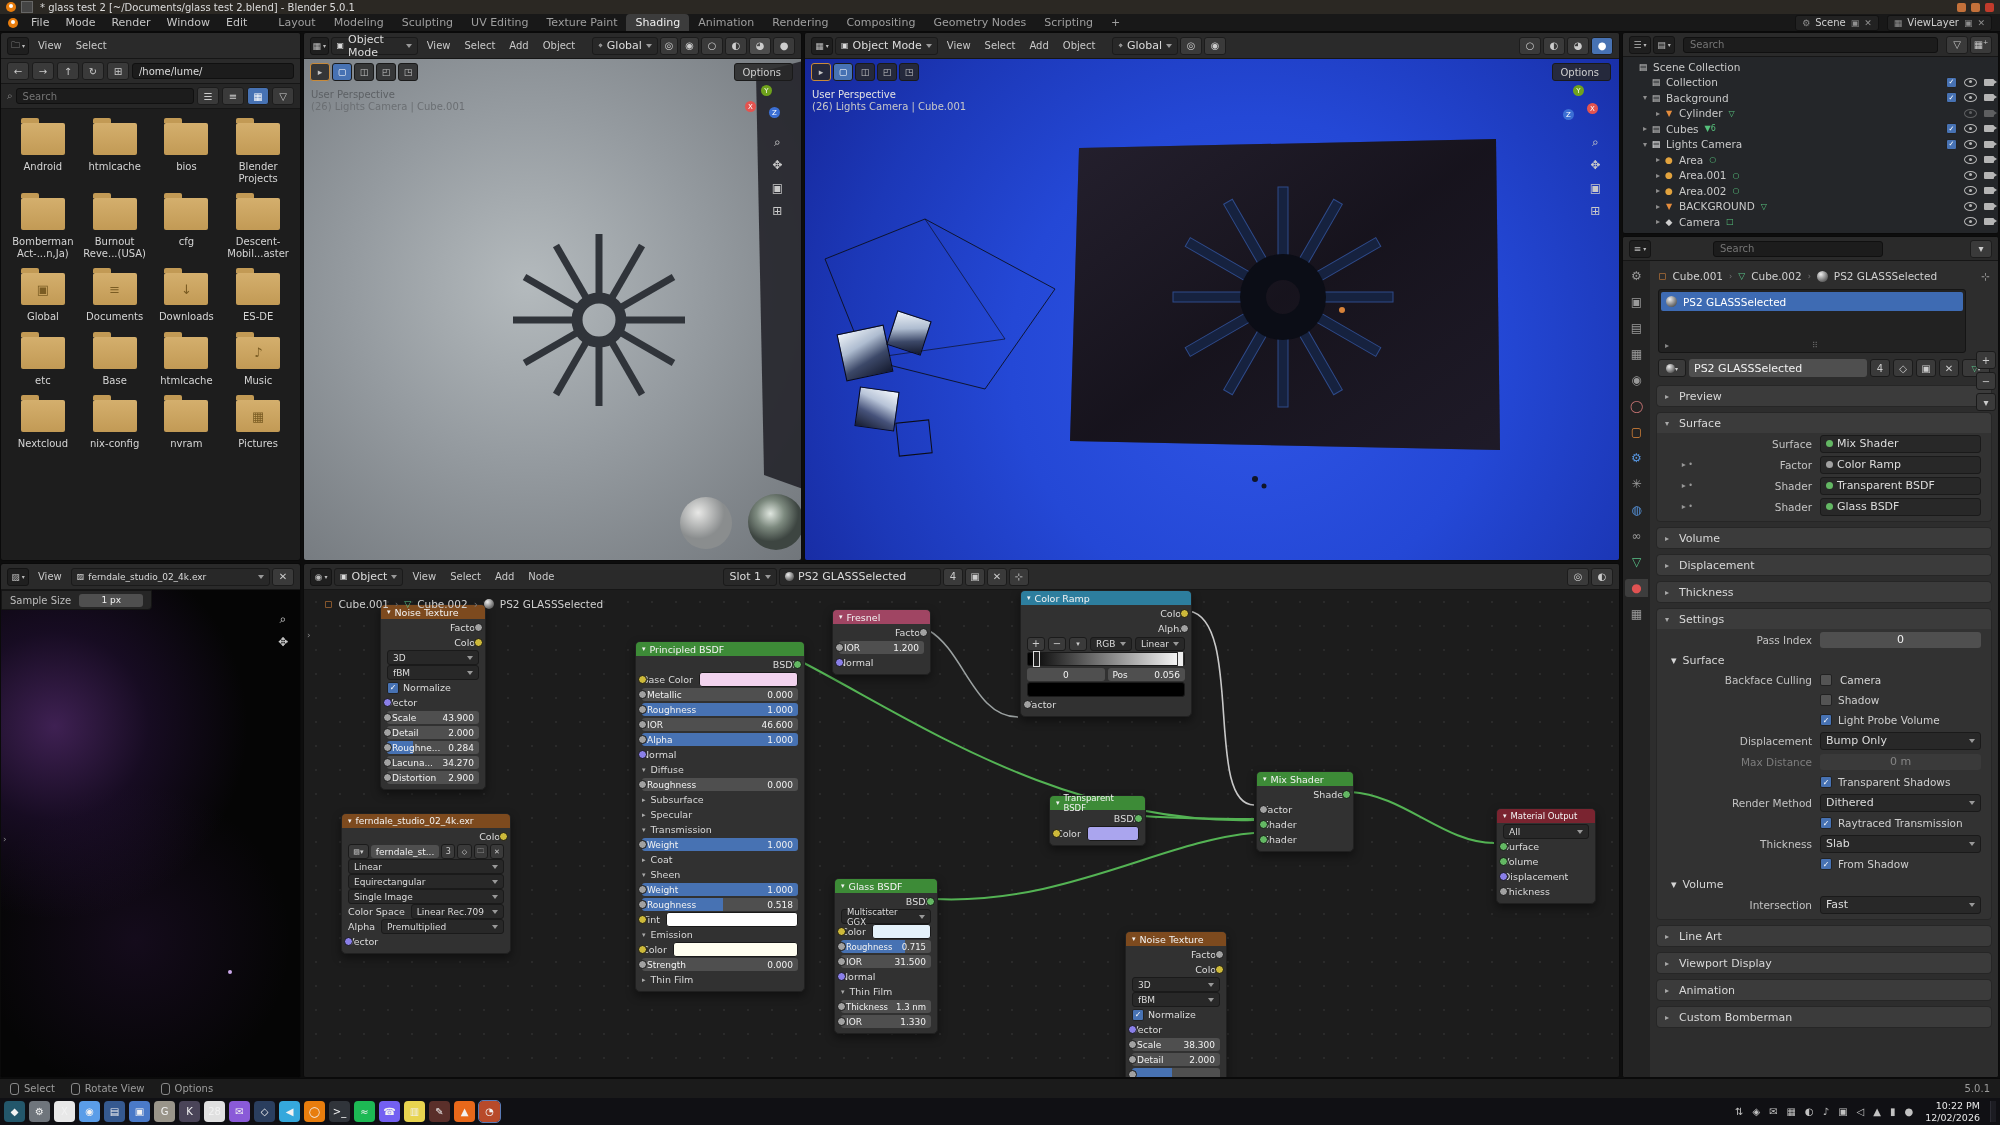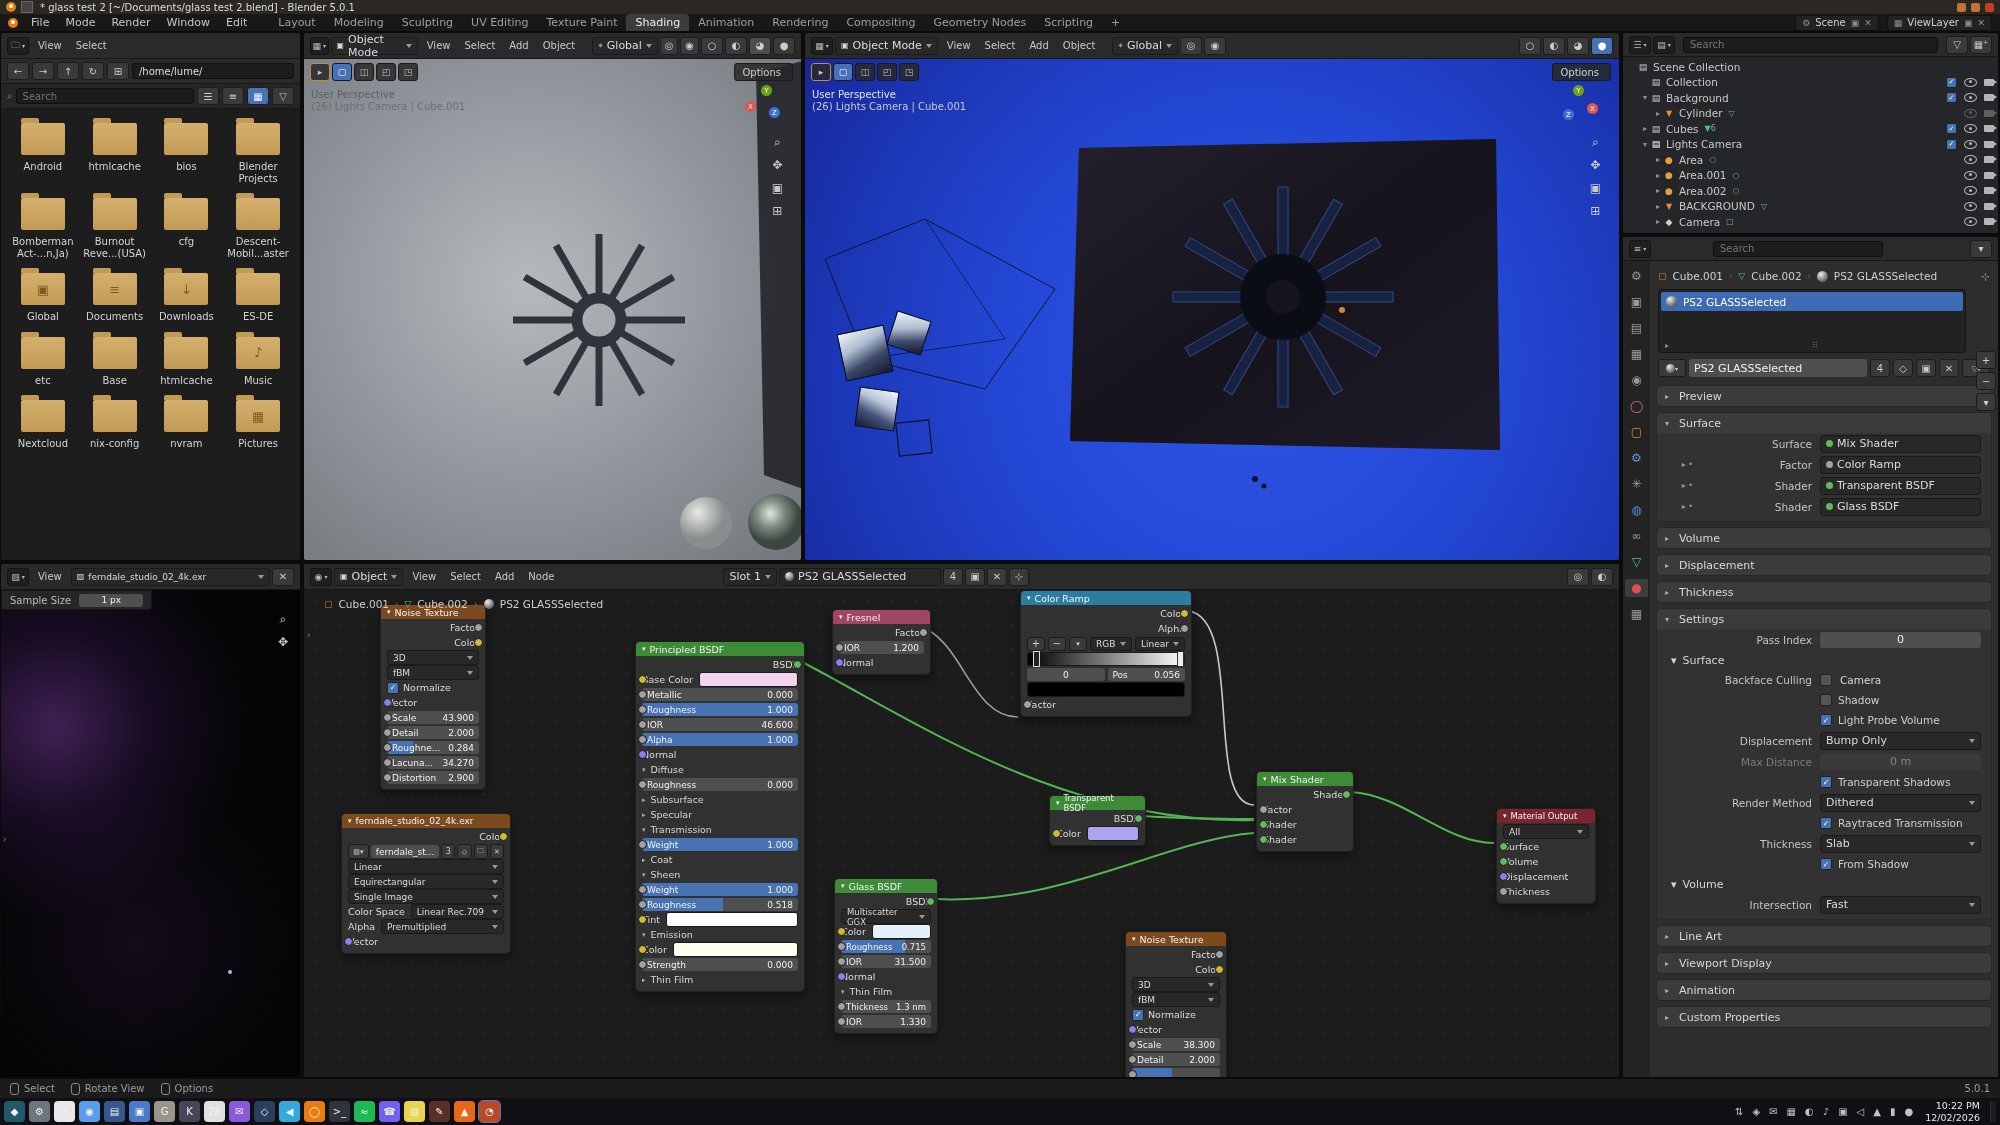--- a/index.html
+++ b/index.html
@@ -949,21 +949,21 @@
           <div class="panel">
             <div class="phead">
               <span class="tri">▸</span>
               <span>Animation</span>
             </div>
           </div>
 
           <div class="panel">
             <div class="phead">
               <span class="tri">▸</span>
-              <span>Custom Properties</span>
+              <span>Custom Bomberman</span>
             </div>
           </div>
         </div>
     </div>
   </div>
 
   <div class="editor" style="left:0;top:563px;width:301px;height:515px;background:#060606">
     <div class="ehead">
       <span class="etype">▨<span style="font-size:6px">▾</span></span>
       <span class="hmenu">View</span>

